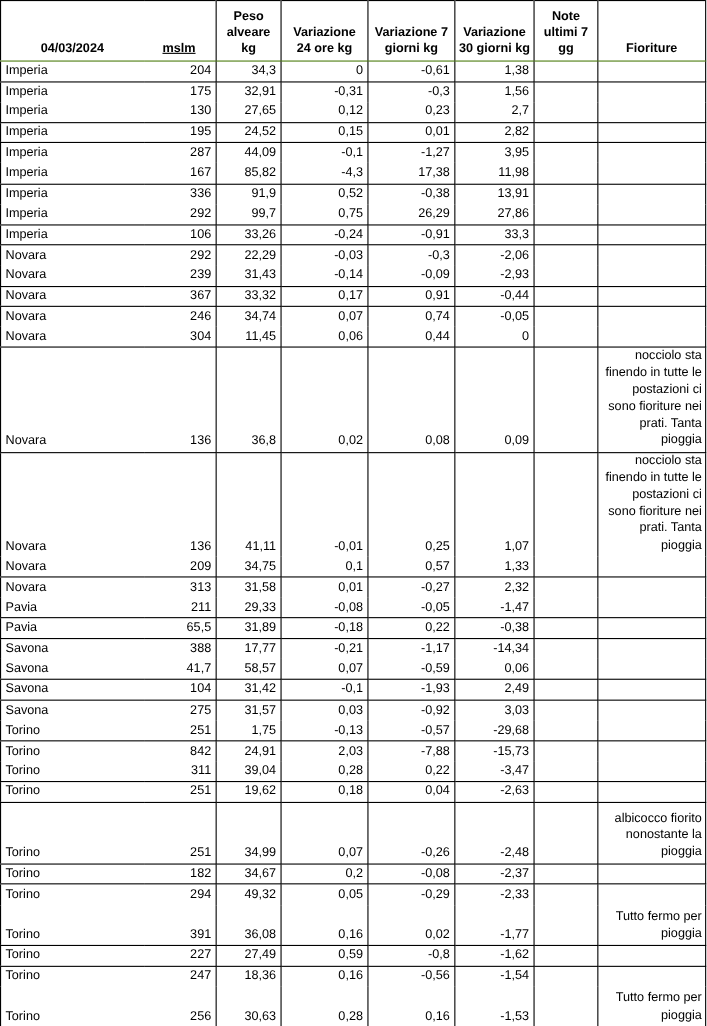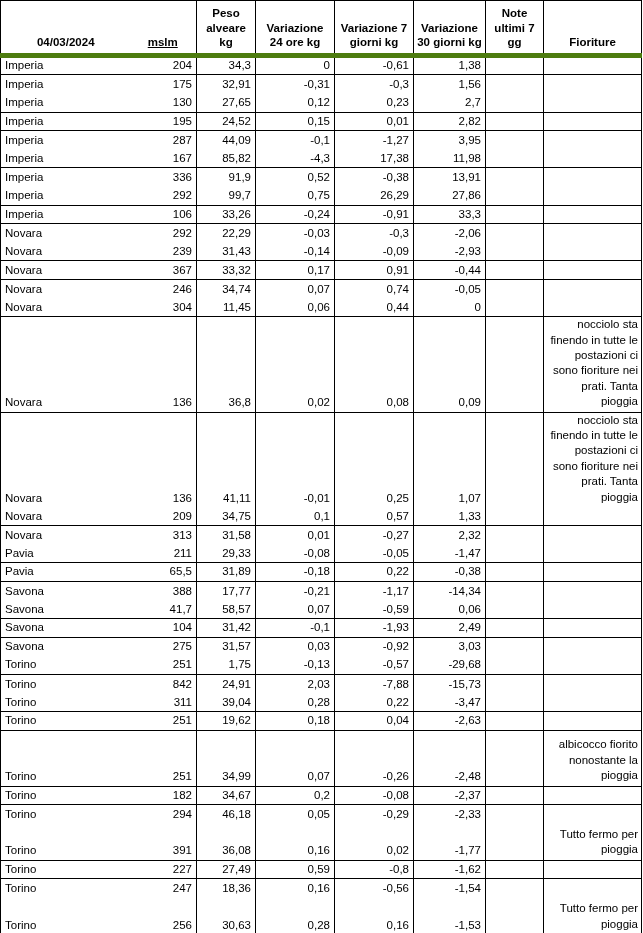--- a/index.html
+++ b/index.html
@@ -35,21 +35,21 @@
     border-right: 1px solid #000;
   }
   
   th.no-right, td.no-right { border-right: none; }
 
   thead tr { height: 55px; }
   thead th {
     font-weight: bold;
     text-align: center;
     line-height: 14.6px;
-    border-bottom: 5px solid #4d7c0f;
+    border-bottom: 1px solid #4d7c0f;
     padding-bottom: 3px;
   }
   thead th.th-date { text-align: center; }
   thead th.th-mslm { text-align: center; padding-right: 4px; text-decoration: underline; }
 
   tbody td { line-height: 15.4px; }
   td.c-loc  { text-align: left;  padding-left: 4px; }
   td.c-num  { text-align: right; padding-right: 4px; }
   td.c-note { }
   td.c-fior { text-align: right; padding-left: 3px; padding-bottom: 2px; }
@@ -384,21 +384,21 @@
         <td class="c-num">34,67</td>
         <td class="c-num">0,2</td>
         <td class="c-num">-0,08</td>
         <td class="c-num">-2,37</td>
         <td class="c-note"></td>
         <td class="c-fior"></td>
       </tr>
       <tr class="rh-0">
         <td class="c-loc no-right">Torino</td>
         <td class="c-num">294</td>
-        <td class="c-num">46,18</td>
+        <td class="c-num">49,32</td>
         <td class="c-num">0,05</td>
         <td class="c-num">-0,29</td>
         <td class="c-num">-2,33</td>
         <td class="c-note"></td>
         <td class="c-fior"></td>
       </tr>
       <tr class="rh-2 group-end">
         <td class="c-loc no-right">Torino</td>
         <td class="c-num">391</td>
         <td class="c-num">36,08</td>

